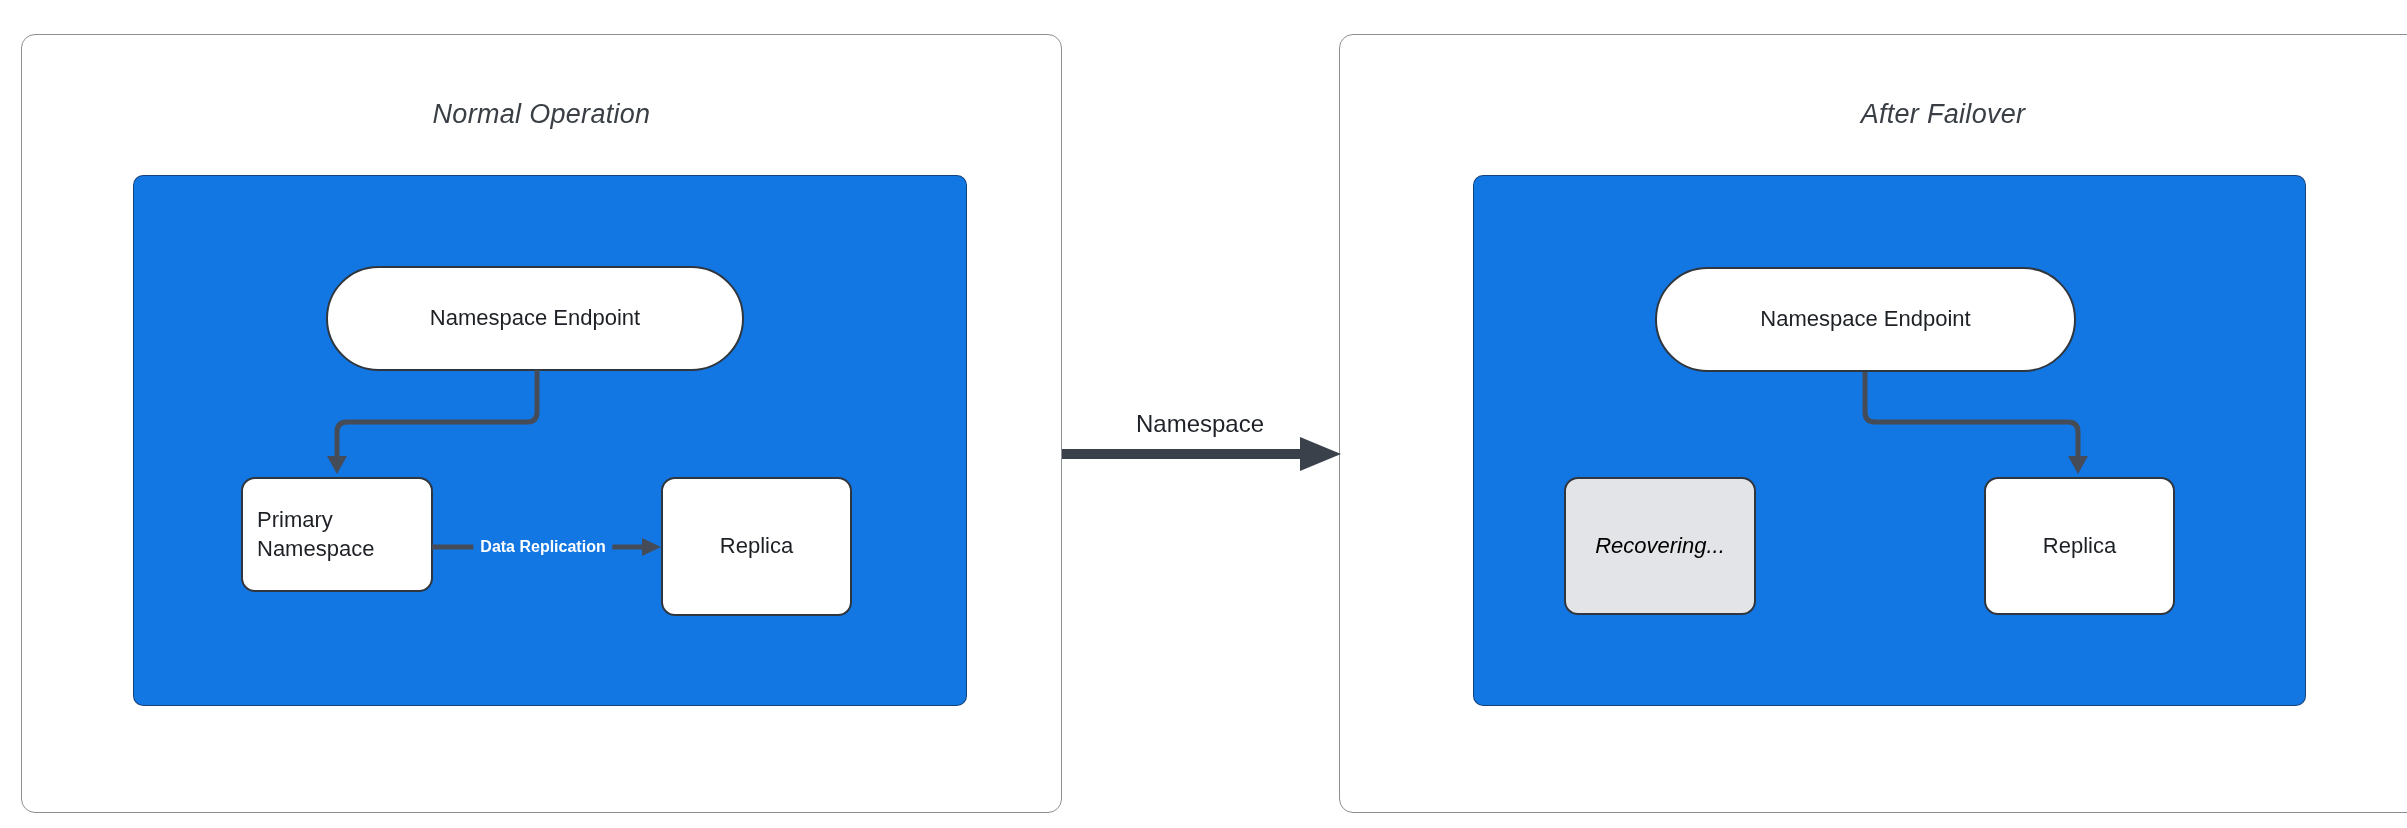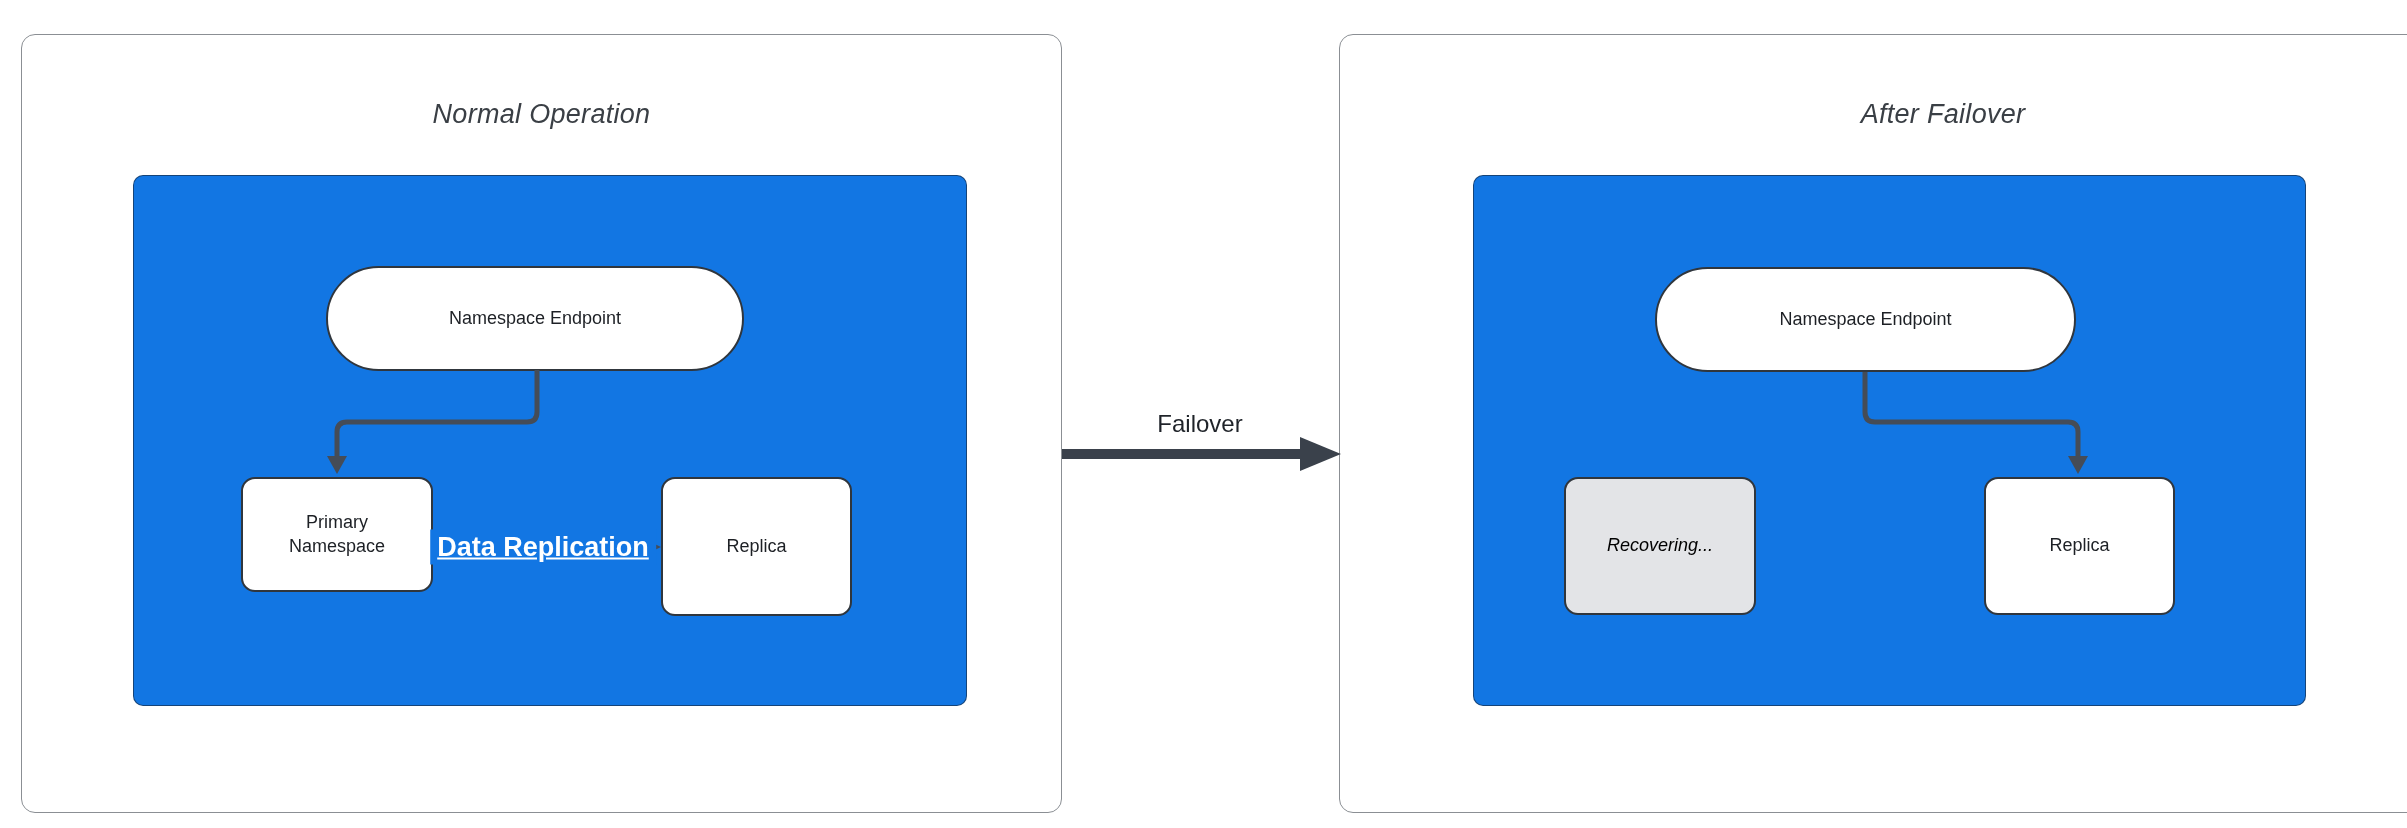--- a/index.html
+++ b/index.html
@@ -37,22 +37,22 @@
     box-sizing:border-box;
   }
   .node{
     position:absolute;
     background:#ffffff;
     border:2.5px solid #30363d;
     box-sizing:border-box;
     display:flex;
     align-items:center;
     justify-content:center;
-    text-align:center;
-    font-size:18px;
+    text-align:left;
+    font-size:22px;
     color:#1d2025;
     line-height:1.28;
   }
   .pill{border-radius:54px;}
   .box{border-radius:14px;}
   .node .label{padding:0 14px;}
   .node-disabled{
     background:#e3e4e7;
     color:#000000;
     font-style:italic;
@@ -62,24 +62,23 @@
     left:0;top:0;width:2407px;height:828px;
     pointer-events:none;
   }
   .labels-layer{position:absolute;left:0;top:0;width:100%;height:100%;pointer-events:none;}
   .edge-label{
     position:absolute;
     transform:translate(-50%,-50%);
     background:#1276e3;
     color:#ffffff;
     font-weight:bold;
-    font-size:27px;
+    font-size:16px;
     padding:2px 7px;
     white-space:nowrap;
-    text-decoration:underline;
   }
   .transition-label{
     position:absolute;
     transform:translate(-50%,-50%);
     color:#1f2329;
     font-size:24px;
     white-space:nowrap;
   }
 </style>
 </head>
@@ -141,16 +140,16 @@
     </g>
 
     <g>
       <path d="M1865 362 L1865 402 Q1865 412 1875 412 L2068 412 Q2078 412 2078 422 L2078 447" fill="none" stroke="#454c57" stroke-width="5"></path>
       <polygon points="2068,446 2088,446 2078,464" fill="#454c57"></polygon>
     </g>
   </svg>
 
   <div class="labels-layer">
     <span class="edge-label" style="left:543px;top:537px;">Data Replication</span>
-    <span class="transition-label" style="left:1200px;top:414px;">Failover</span>
+    <span class="transition-label" style="left:1200px;top:414px;">Namespace</span>
   </div>
 
 </div>
 
 </body></html>

